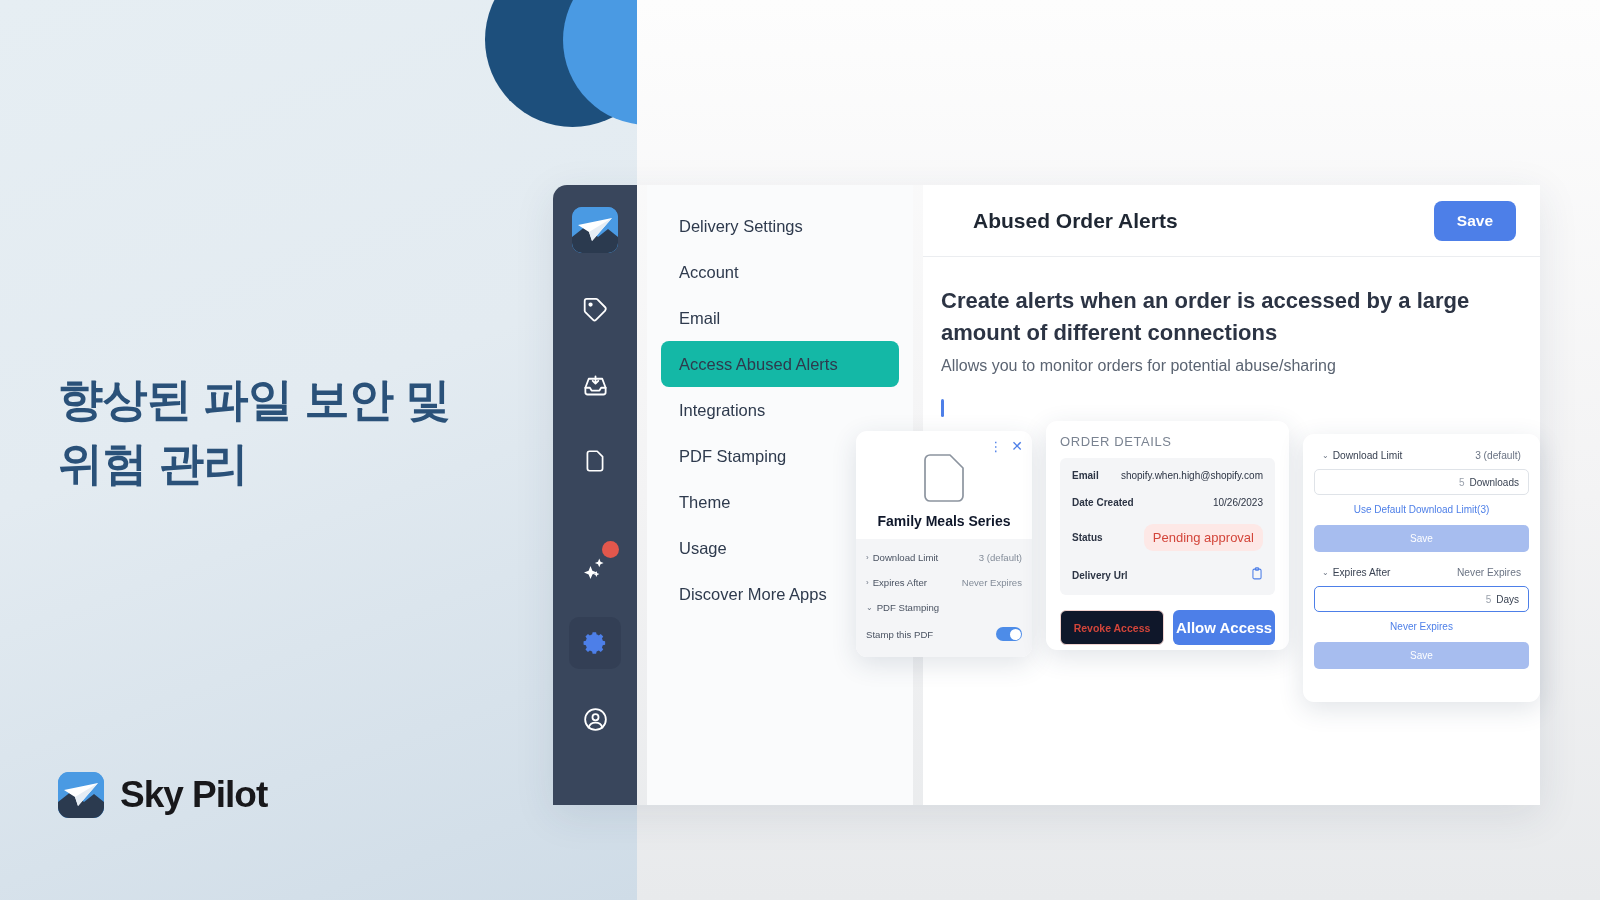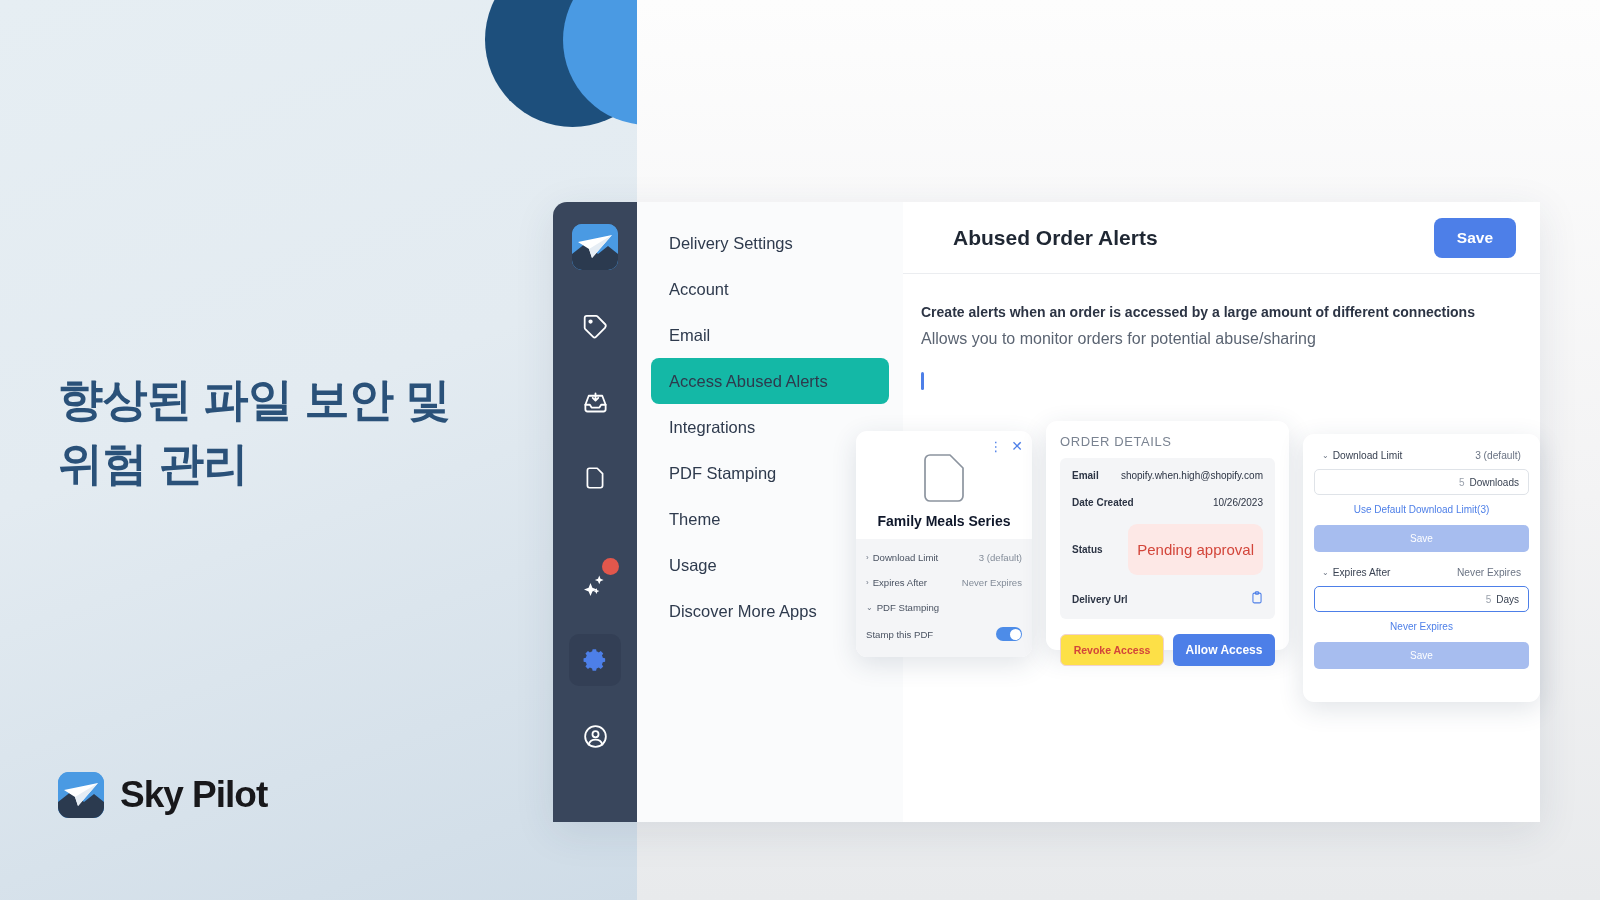--- a/index.html
+++ b/index.html
@@ -45,23 +45,24 @@
     display: flex; align-items: center; gap: 16px;
   }
   .logo-mark {
     width: 46px; height: 46px; border-radius: 11px; overflow: hidden;
     background: #4a9ae3; position: relative; flex: none;
   }
   .logo-text { font-size: 37px; font-weight: bold; color: #18181b; letter-spacing: -1px; }
 
   
   .app-window {
-    position: absolute; left: 553px; top: 202px; width: 987px; height: 620px;
+    position: absolute; left: 553px; top: 185px; width: 987px; height: 620px;
     display: flex; border-radius: 14px 0 0 0;
     box-shadow: 0 10px 40px rgba(40,60,90,.10);
+    gap: 10px;
   }
 
   
   .rail {
     width: 84px; flex: none; background: #39465c;
     border-radius: 14px 0 0 0;
     display: flex; flex-direction: column; align-items: center;
     padding-top: 22px;
   }
   .rail-logo {
@@ -98,21 +99,21 @@
     height: 72px; display: flex; align-items: center; justify-content: space-between;
     padding: 0 24px 0 18px; border-bottom: 1px solid #ebedf0;
   }
   .main-title { font-size: 21px; font-weight: bold; color: #1f2733; margin-left: 32px; }
   .save-top {
     background: #4d7fe8; color: #fff; border: none; border-radius: 8px;
     font-size: 15.5px; font-weight: bold; padding: 11px 23px;
     font-family: inherit; cursor: pointer;
   }
   .main-body { padding: 28px 24px 0 18px; }
-  .desc-strong { font-size: 14px; font-weight: bold; color: #2c3444; line-height: 1.45; }
+  .desc-strong { font-size: 22px; font-weight: bold; color: #2c3444; line-height: 1.45; }
   .desc-sub { font-size: 16px; color: #5b6472; margin-top: 8px; }
   .stray-toggle {
     margin-top: 24px; width: 3px; height: 18px; background: #4d7fe8; border-radius: 2px;
   }
 
   
   .card {
     position: absolute; background: #fff; border-radius: 11px;
     box-shadow: 0 7px 26px rgba(45,62,92,.14);
   }
@@ -149,32 +150,32 @@
   .order-title { font-size: 13px; letter-spacing: .6px; color: #7a8391; margin-bottom: 9px; }
   .order-table { background: #f4f5f7; border-radius: 6px; padding: 4px 12px; }
   .order-row {
     display: flex; justify-content: space-between; align-items: center;
     padding: 8px 0; font-size: 10px;
   }
   .order-row .k { color: #2c3444; font-weight: bold; }
   .order-row .v { color: #2c3444; }
   .pill {
     background: #fde8e6; color: #d3453a; border-radius: 9px;
-    padding: 17px 9px; font-size: 15px;
+    padding: 6px 9px; font-size: 13px;
   }
   .clip-icon { color: #4d7fe8; font-size: 12px; }
   .order-btns { display: flex; gap: 9px; margin-top: 15px; }
   .btn-revoke {
-    flex: 1; border: 1px solid #f0d2cf; background: #fde047; color: #d3453a;
+    flex: 1; border: 1px solid #f0d2cf; background: #0f172a; color: #d3453a;
     border-radius: 6px; font-size: 10.5px; font-weight: bold; padding: 9px 0;
     font-family: inherit; cursor: pointer;
   }
   .btn-allow {
     flex: 1; border: none; background: #4d7fe8; color: #fff;
-    border-radius: 6px; font-size: 12px; font-weight: bold; padding: 9px 0;
+    border-radius: 6px; font-size: 15px; font-weight: bold; padding: 9px 0;
     font-family: inherit; cursor: pointer;
   }
 
   
   .card-limits { left: 1303px; top: 434px; width: 237px; height: 268px; padding: 10px 11px; }
   .lim-head {
     display: flex; justify-content: space-between; align-items: center;
     font-size: 10.2px; color: #3a4353; padding: 6px 8px 8px;
   }
   .lim-head .lbl { display: flex; align-items: center; gap: 4px; }

